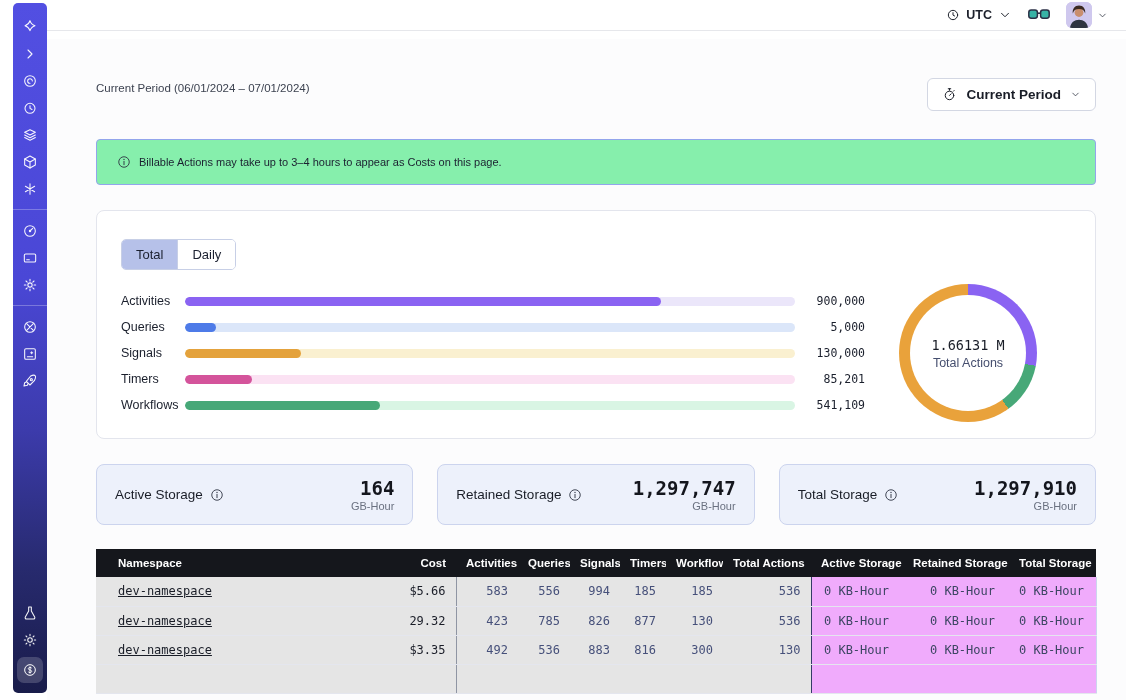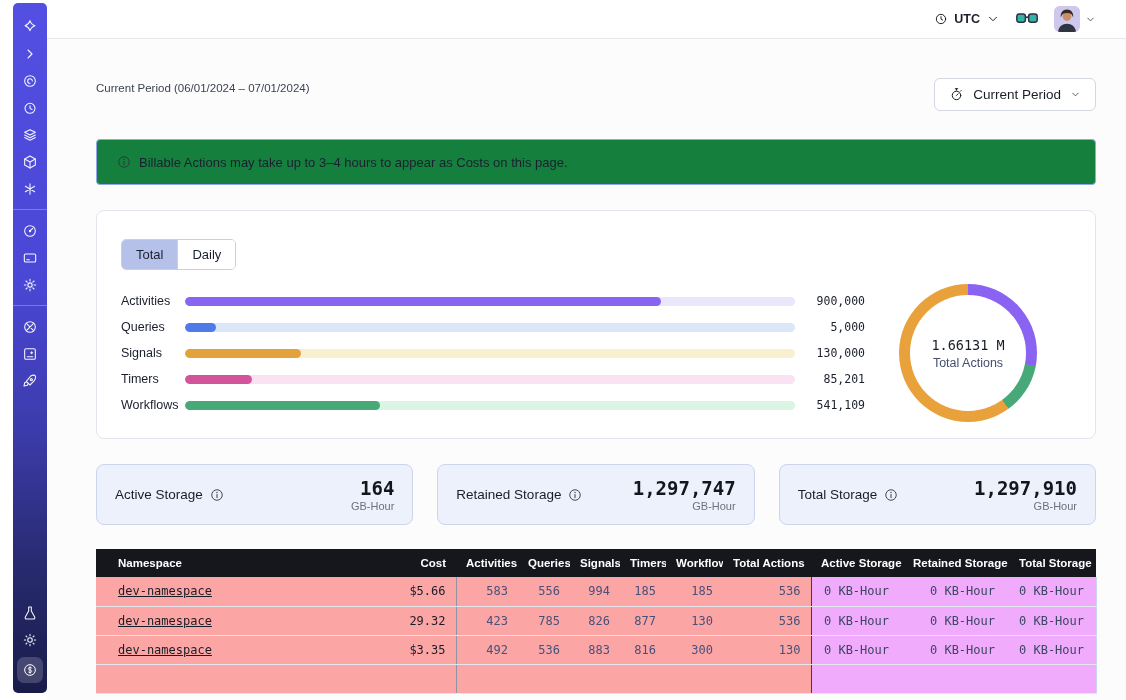--- a/index.html
+++ b/index.html
@@ -19,46 +19,46 @@
   }
   .side-icon { width:22px; height:22px; margin:2.5px 0; display:flex; align-items:center; justify-content:center; cursor:pointer; }
   .side-icon svg { width:16px; height:16px; stroke:#ffffff; fill:none; stroke-width:1.6; stroke-linecap:round; stroke-linejoin:round; opacity:.95; }
   .side-divider { width:34px; height:1px; background:rgba(255,255,255,.28); margin:7px 0; }
   .side-spacer { flex:1; }
   .side-money { width:26px; height:26px; border-radius:7px; background:rgba(255,255,255,.18); display:flex; align-items:center; justify-content:center; margin-top:4px; cursor:pointer; }
   .side-money svg { width:16px; height:16px; stroke:#fff; fill:none; stroke-width:1.5; }
 
   
   .topbar {
-    position:absolute; left:47px; right:0; top:0; height:39px; background:#fff;
+    position:absolute; left:47px; right:0; top:0; height:31px; background:#fff;
     border-bottom:1px solid #e6e7eb; display:flex; align-items:center; justify-content:flex-end;
-    padding-right:30px; gap:16px;
+    padding-right:18px; gap:16px;
   }
   .tz { display:flex; align-items:center; gap:6px; font-size:12.5px; font-weight:600; color:#1c202b; cursor:pointer; }
   .tz svg { width:14px; height:14px; stroke:#1c202b; fill:none; stroke-width:1.7; stroke-linecap:round; }
   .chev { width:11px; height:11px; stroke:#3a3f4c; fill:none; stroke-width:1.8; stroke-linecap:round; stroke-linejoin:round; }
   .glasses { cursor:pointer; display:flex; }
   .userbox { display:flex; align-items:center; gap:5px; cursor:pointer; }
   .avatar { width:26px; height:26px; border-radius:6px; overflow:hidden; background:#cfc8ee; display:block; }
 
   
   .content { position:absolute; left:47px; right:0; top:39px; height:661px; background:#fcfcfd; padding:0 30px 0 49px; overflow:hidden; }
 
   .header-row { display:flex; justify-content:space-between; align-items:flex-start; margin-top:39px; }
   .page-title { font-size:26px; font-weight:600; letter-spacing:-.2px; color:#14161d; line-height:32px; margin:0; }
   .page-sub { font-size:11.5px; color:#3c4250; margin-top:4px; }
   .period-btn {
     display:flex; align-items:center; gap:9px; height:33px; padding:0 14px; background:#fff;
-    border:1px solid #d3d7e3; border-radius:6px; font-size:13.5px; font-weight:400; color:#191d27; cursor:pointer;
+    border:1px solid #d3d7e3; border-radius:6px; font-size:13.5px; font-weight:700; color:#191d27; cursor:pointer;
   }
   .period-btn svg.sw { width:15px; height:15px; stroke:#191d27; fill:none; stroke-width:1.6; stroke-linecap:round; }
 
   .banner {
-    margin-top:28px; height:46px; background:#15803d; border:1px solid #93a5ec; border-radius:4px;
-    display:flex; align-items:center; padding:0 20px; gap:8px; font-size:13px; color:#1b2030;
+    margin-top:28px; height:46px; background:#86efac; border:1px solid #93a5ec; border-radius:4px;
+    display:flex; align-items:center; padding:0 20px; gap:8px; font-size:11px; color:#1b2030;
   }
   .info-i { width:14px; height:14px; flex:0 0 auto; }
   .info-i circle { fill:none; stroke:#2c3140; stroke-width:1.5; }
   .info-i line { stroke:#2c3140; stroke-width:1.6; stroke-linecap:round; }
   .info-i .dot { fill:#2c3140; stroke:none; }
 
   .card { margin-top:25px; background:#fff; border:1px solid #e3e5ed; border-radius:8px; padding:16px 24px 16px 24px; }
   .card-title { display:flex; align-items:center; gap:7px; font-size:14.5px; font-weight:600; color:#15181f; }
   .tabs { display:inline-flex; border:1px solid #c7cfe6; border-radius:5px; overflow:hidden; margin-top:12px; }
   .tab { padding:6px 14px; font-size:13px; color:#1b2030; background:#fff; cursor:pointer; line-height:17px; }
@@ -88,21 +88,21 @@
   .storage-label { display:flex; align-items:center; gap:7px; font-size:13.5px; color:#191d27; }
   .storage-val { text-align:right; }
   .storage-num { font-size:19px; font-weight:600; color:#14161d; line-height:21px; }
   .storage-unit { font-size:11px; color:#6a7180; margin-top:1px; }
 
   
   .table-wrap { margin-top:24px; }
   table { width:100%; border-collapse:collapse; table-layout:fixed; }
   thead th { background:#15171c; color:#fff; font-size:11.5px; font-weight:600; height:28px; padding:0 10px; text-align:right; white-space:nowrap; overflow:hidden; }
   thead th.l { text-align:left; padding-left:22px; }
-  tbody td { height:29px; padding:0 10px; font-family:"DejaVu Sans Mono", monospace; font-size:12px; text-align:right; background:#fca5a5; border-bottom:1px solid #e4e6ee; white-space:nowrap; overflow:hidden; }
+  tbody td { height:29px; padding:0 10px; font-family:"DejaVu Sans Mono", monospace; font-size:12px; text-align:right; background:#e5e5e5; border-bottom:1px solid #e4e6ee; white-space:nowrap; overflow:hidden; }
   tbody td.ns { text-align:left; padding-left:22px; }
   tbody td.ns span { text-decoration:underline; color:#191d27; cursor:pointer; }
   tbody td.cost { color:#1a1d28; }
   tbody td.cnt { color:#46507a; }
   tbody td.sep { border-left:1px solid #8f95a3;padding-left:28px; }
   tbody td.stor { background:#f0abfc; color:#3d4663; padding-right:14px;margin-top:22px; }
   tbody td.stor-first { border-left:1px solid #343c66; }
   tbody td.stor-last { border-right:1px solid #ccd4ee; }
 </style>
 </head>

